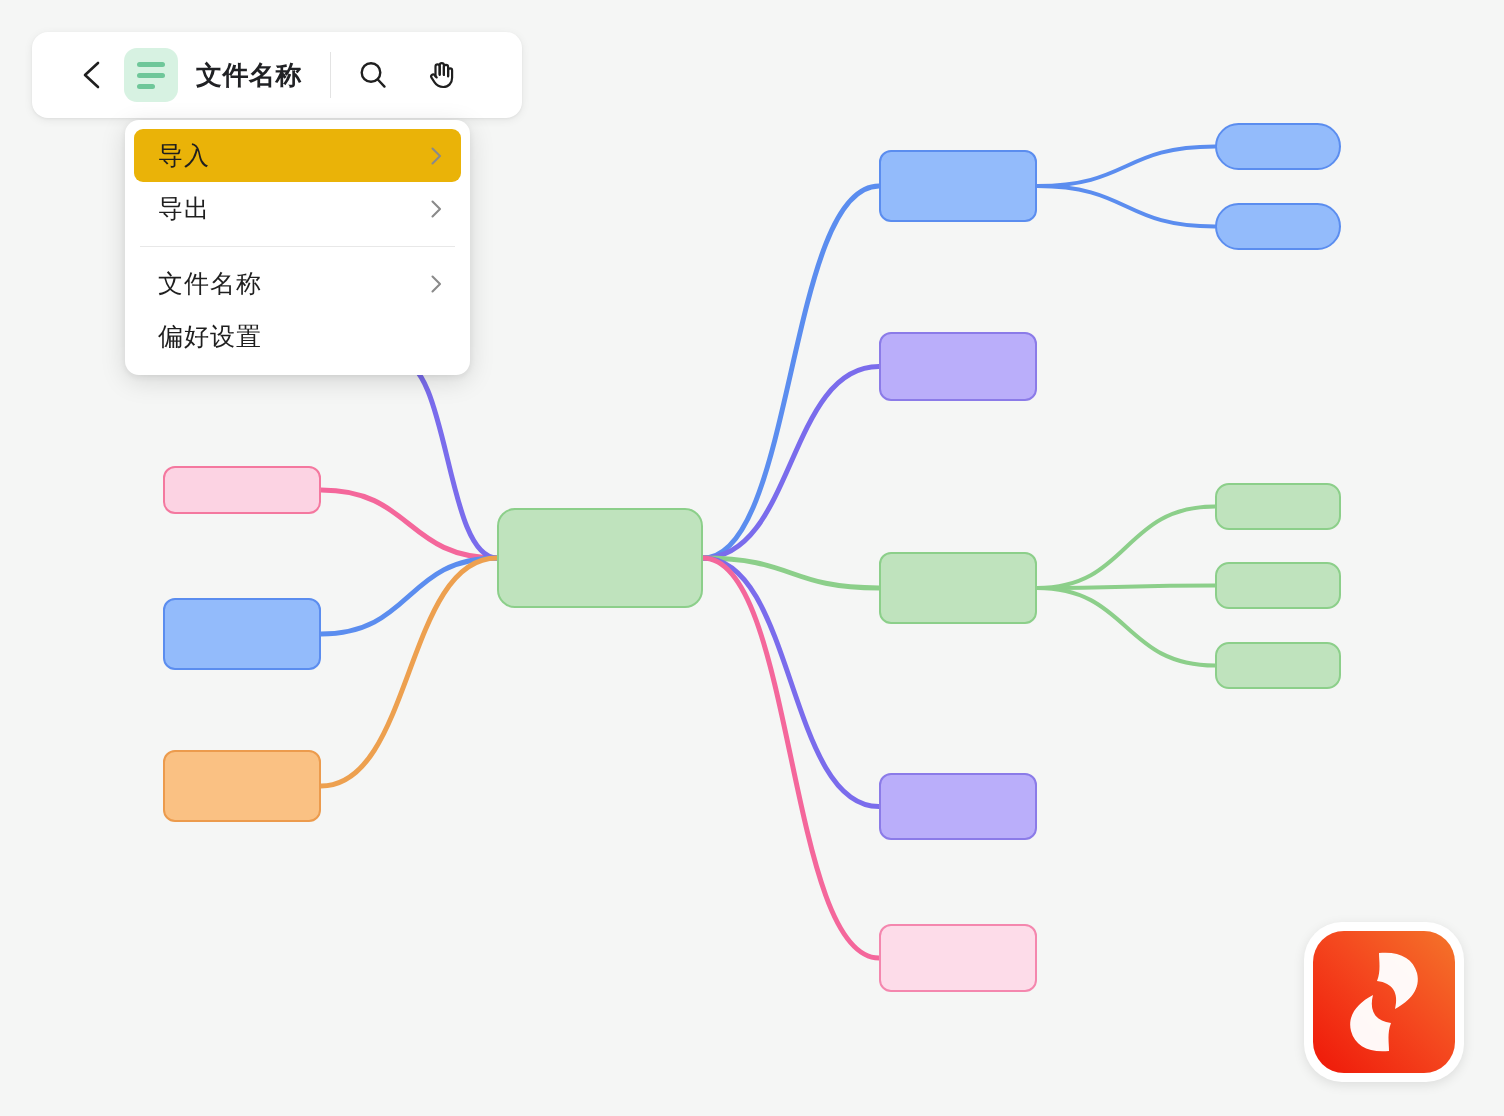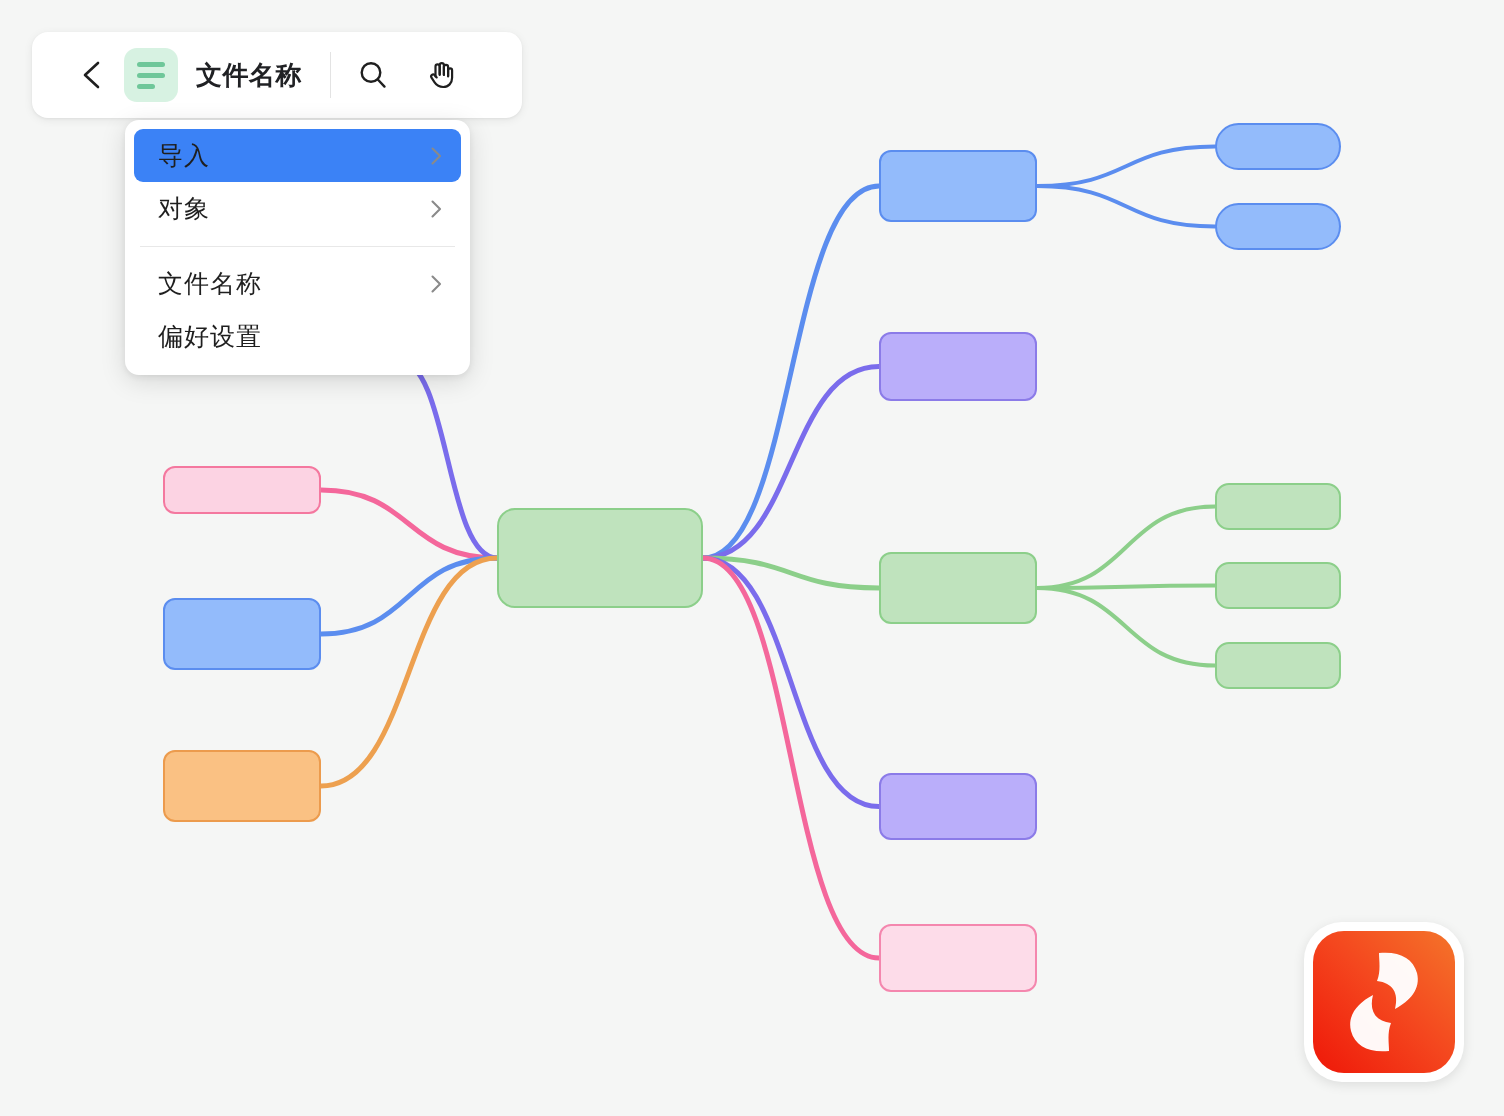--- a/index.html
+++ b/index.html
@@ -107,21 +107,21 @@
     z-index: 30;
   }
   .menu-item {
     height: 53px;
     display: flex;
     align-items: center;
     padding: 0 14px 0 24px;
     border-radius: 9px;
     cursor: pointer;
   }
-  .menu-item.active { background: #3b82f6; }
+  .menu-item.active { background: #eab308; }
   .menu-label {
     font-size: 25px;
     color: #1f1f1f;
     letter-spacing: 1px;
     flex: 1;
     white-space: nowrap;
   }
   .menu-chev {
     width: 22px; height: 22px;
     flex: none;
@@ -234,21 +234,21 @@
   <div id="menu">
       <div class="menu-item active">
         <span class="menu-label">导入</span>
         <span class="menu-chev">
           <svg width="22" height="22" viewBox="0 0 22 22">
             <path d="M7.5 3.5 L15 11 L7.5 18.5" fill="none" stroke="#8a8a8a" stroke-width="2.1" stroke-linecap="round" stroke-linejoin="round"></path>
           </svg>
         </span>
       </div>
       <div class="menu-item">
-        <span class="menu-label">对象</span>
+        <span class="menu-label">导出</span>
         <span class="menu-chev">
           <svg width="22" height="22" viewBox="0 0 22 22">
             <path d="M7.5 3.5 L15 11 L7.5 18.5" fill="none" stroke="#8a8a8a" stroke-width="2.1" stroke-linecap="round" stroke-linejoin="round"></path>
           </svg>
         </span>
       </div>
       <div class="menu-sep"></div>
       <div class="menu-item">
         <span class="menu-label">文件名称</span>
         <span class="menu-chev">

